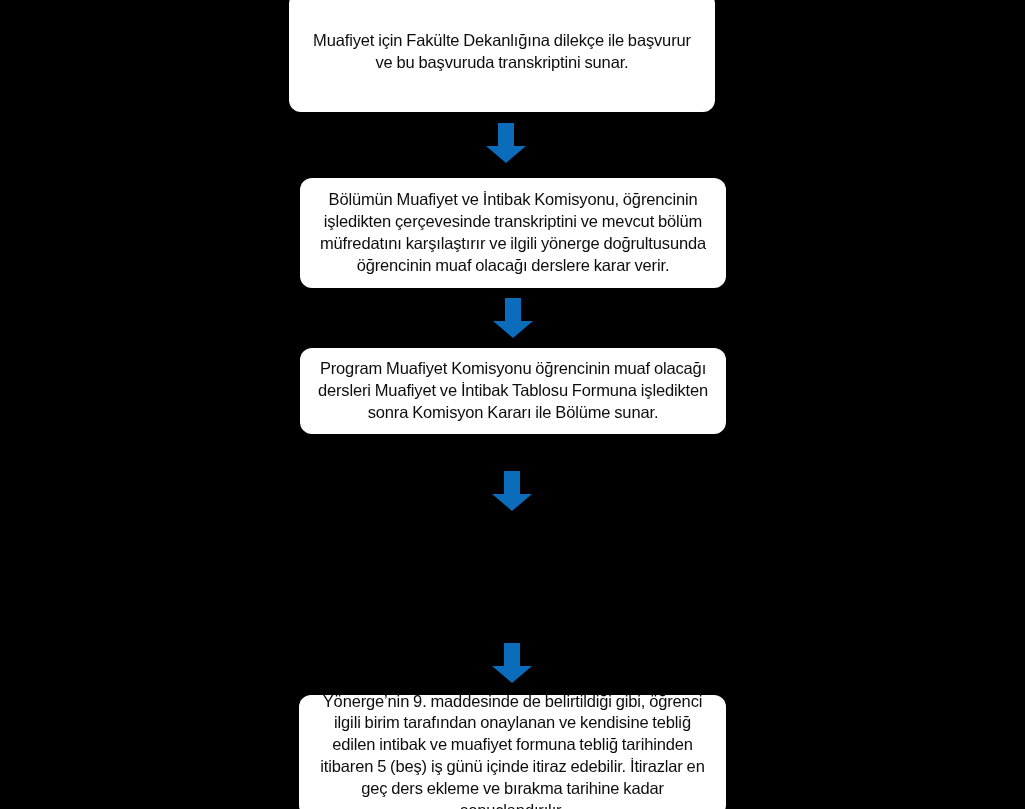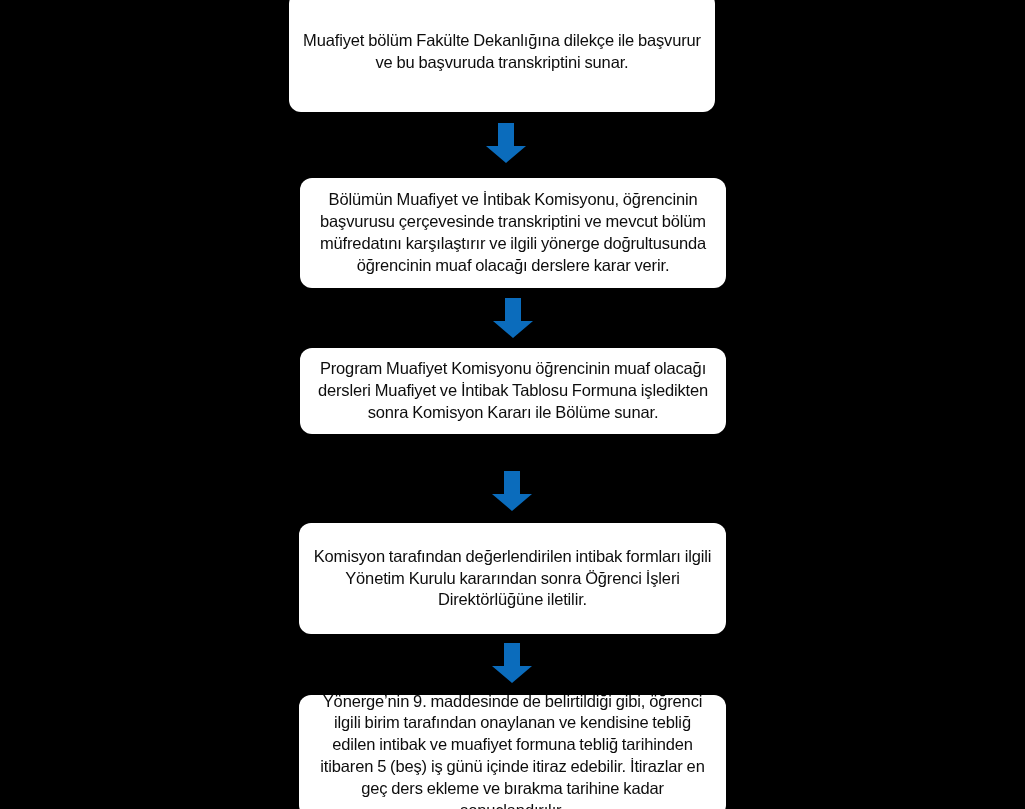--- a/index.html
+++ b/index.html
@@ -68,52 +68,49 @@
   #arrow-2 { left: 491px; top: 296px; }
   #arrow-3 { left: 490px; top: 469px; }
   #arrow-4 { left: 490px; top: 641px; }
 </style>
 </head>
 <body>
 
 <div id="flowchart">
 
   <div class="node" id="node-1">
-    <span class="node-text">Muafiyet bölüm Fakülte Dekanlığına dilekçe ile başvurur ve bu başvuruda transkriptini sunar.</span>
+    <span class="node-text">Muafiyet için Fakülte Dekanlığına dilekçe ile başvurur ve bu başvuruda transkriptini sunar.</span>
   </div>
 
   <div class="arrow" id="arrow-1">
     <svg viewBox="0 0 44 44" xmlns="http://www.w3.org/2000/svg" aria-hidden="true">
       <polygon points="14,2 30,2 30,25 42,25 22,42 2,25 14,25" fill="#0B6CBC"></polygon>
     </svg>
   </div>
 
   <div class="node" id="node-2">
-    <span class="node-text">Bölümün Muafiyet ve İntibak Komisyonu, öğrencinin başvurusu çerçevesinde transkriptini ve mevcut bölüm müfredatını karşılaştırır ve ilgili  yönerge doğrultusunda öğrencinin muaf olacağı derslere karar verir.</span>
+    <span class="node-text">Bölümün Muafiyet ve İntibak Komisyonu, öğrencinin işledikten çerçevesinde transkriptini ve mevcut bölüm müfredatını karşılaştırır ve ilgili  yönerge doğrultusunda öğrencinin muaf olacağı derslere karar verir.</span>
   </div>
 
   <div class="arrow" id="arrow-2">
     <svg viewBox="0 0 44 44" xmlns="http://www.w3.org/2000/svg" aria-hidden="true">
       <polygon points="14,2 30,2 30,25 42,25 22,42 2,25 14,25" fill="#0B6CBC"></polygon>
     </svg>
   </div>
 
   <div class="node" id="node-3">
     <span class="node-text">Program Muafiyet Komisyonu öğrencinin muaf olacağı dersleri Muafiyet ve İntibak Tablosu Formuna işledikten sonra Komisyon Kararı ile Bölüme sunar.</span>
   </div>
 
   <div class="arrow" id="arrow-3">
     <svg viewBox="0 0 44 44" xmlns="http://www.w3.org/2000/svg" aria-hidden="true">
       <polygon points="14,2 30,2 30,25 42,25 22,42 2,25 14,25" fill="#0B6CBC"></polygon>
     </svg>
   </div>
 
-  <div class="node" id="node-4">
-    <span class="node-text">Komisyon tarafından değerlendirilen intibak formları ilgili Yönetim Kurulu kararından sonra Öğrenci İşleri Direktörlüğüne iletilir.</span>
-  </div>
 
   <div class="arrow" id="arrow-4">
     <svg viewBox="0 0 44 44" xmlns="http://www.w3.org/2000/svg" aria-hidden="true">
       <polygon points="14,2 30,2 30,25 42,25 22,42 2,25 14,25" fill="#0B6CBC"></polygon>
     </svg>
   </div>
 
   <div class="node" id="node-5">
     <span class="node-text">Yönerge’nin 9. maddesinde de belirtildiği gibi, öğrenci ilgili birim tarafından onaylanan ve kendisine tebliğ edilen intibak ve muafiyet formuna tebliğ tarihinden itibaren 5 (beş) iş günü içinde itiraz edebilir. İtirazlar en geç ders ekleme ve bırakma tarihine kadar sonuçlandırılır.</span>
   </div>

